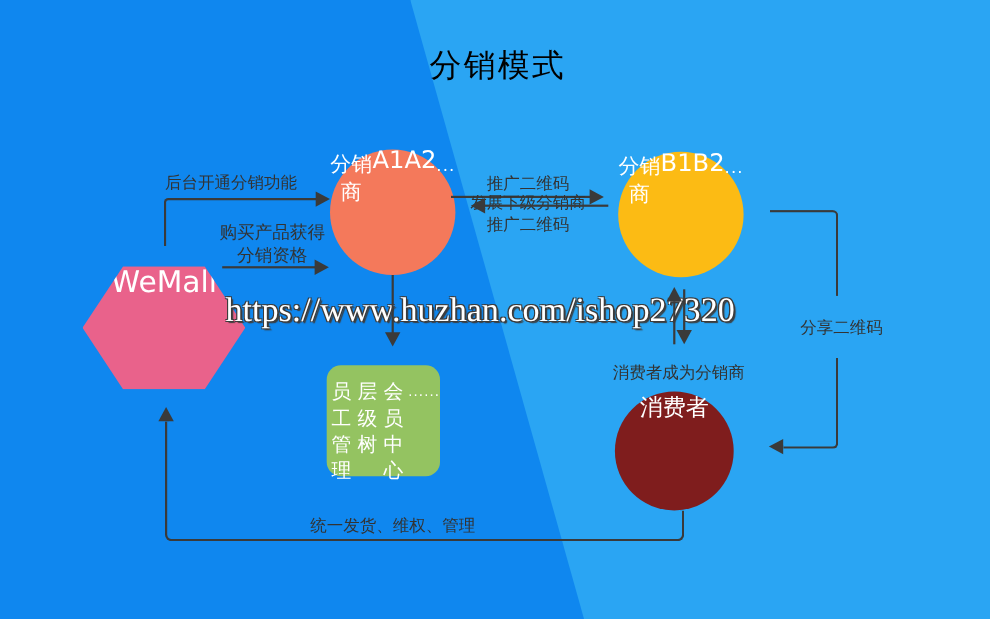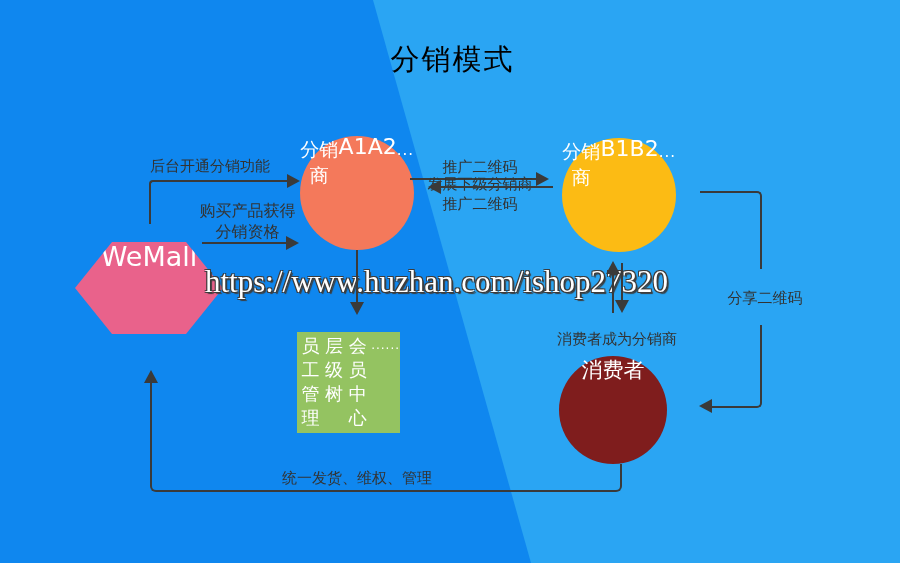--- a/index.html
+++ b/index.html
@@ -16,37 +16,37 @@
   }
   .title{
     position:absolute;left:340px;top:40px;width:225px;
     text-align:center;color:#000000;font-size:29px;letter-spacing:2px;
     z-index:2;
   }
   
   .node{position:absolute;z-index:2;display:flex;flex-direction:row;
         align-items:flex-start;justify-content:center;color:#fff;text-align:center;}
   .hexagon{
-    left:75px;top:242px;width:148px;height:92px;background:#E9628B;
+    left:75px;top:242px;width:148px;height:112px;background:#E9628B;
     clip-path:polygon(25% 0%,75% 0%,100% 50%,75% 100%,25% 100%,0% 50%);
     gap:48px;
   }
   .hex-l1{font-size:27px;line-height:30px;}
   .hex-l2{font-size:22px;line-height:28px;}
   .circle{border-radius:50%;}
   .circle-a{left:300px;top:136px;width:114px;height:114px;background:#F4795B;}
   .circle-b{left:562px;top:138px;width:114px;height:114px;background:#FCBB14;}
   .circle-c{left:559px;top:356px;width:108px;height:108px;background:#7f1d1d;}
   .c-t1{font-size:19px;line-height:26px;}
   .c-t2{font-size:22px;line-height:22px;}
   .c-dots{font-size:15px;line-height:20px;margin-top:4px;letter-spacing:1px;}
   .consumer-label{font-size:21px;}
   .greenbox{
     left:297px;top:332px;width:103px;height:101px;background:#94C361;
-    border-radius:0;justify-content:flex-start;padding-top:2px;box-sizing:border-box;
+    border-radius:13px;justify-content:flex-start;padding-top:13px;box-sizing:border-box;
   }
   .g-line{font-size:18px;line-height:24px;}
   .g-dots{font-size:12px;line-height:16px;margin-top:3px;letter-spacing:1px;}
   
   .watermark{
     position:absolute;left:205px;top:264px;width:510px;text-align:left;
     font-family:"Liberation Serif","DejaVu Serif",serif;
     font-size:31px;color:#ffffff;z-index:3;white-space:nowrap;
     text-shadow:-1px -1px 0 #3c3c3c,1px -1px 0 #3c3c3c,
                 -1px 1px 0 #3c3c3c,1px 1px 0 #3c3c3c,2px 2px 1px #3c3c3c;

